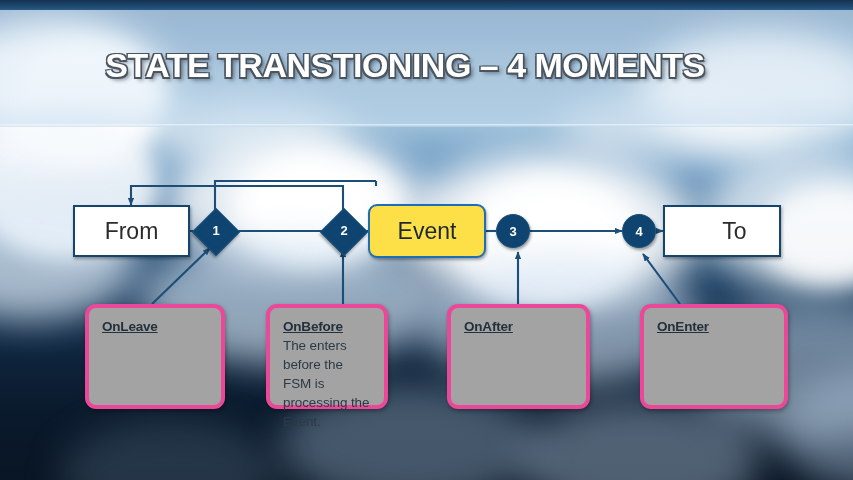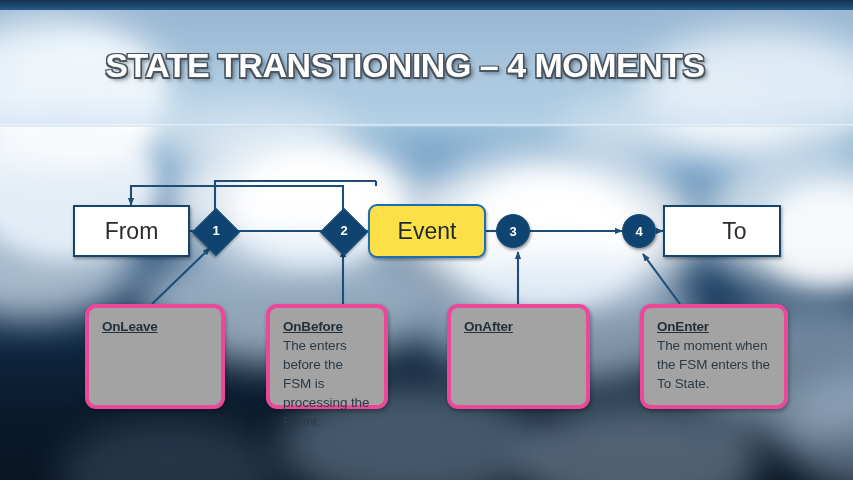--- a/index.html
+++ b/index.html
@@ -275,17 +275,16 @@
       <div class="c-title">OnBefore</div>
       <div class="c-body">The enters before the FSM is processing the Event.</div>
     </div>
 
     <div class="callout" style="left:447px; top:304px; width:143px; height:105px;">
       <div class="c-title">OnAfter</div>
     </div>
 
     <div class="callout" style="left:640px; top:304px; width:148px; height:105px;">
       <div class="c-title">OnEnter</div>
-      <div class="c-body">The moment when the FSM enters the To State.</div>
     </div>
 
   </div>
 </div>
 
 </body></html>

